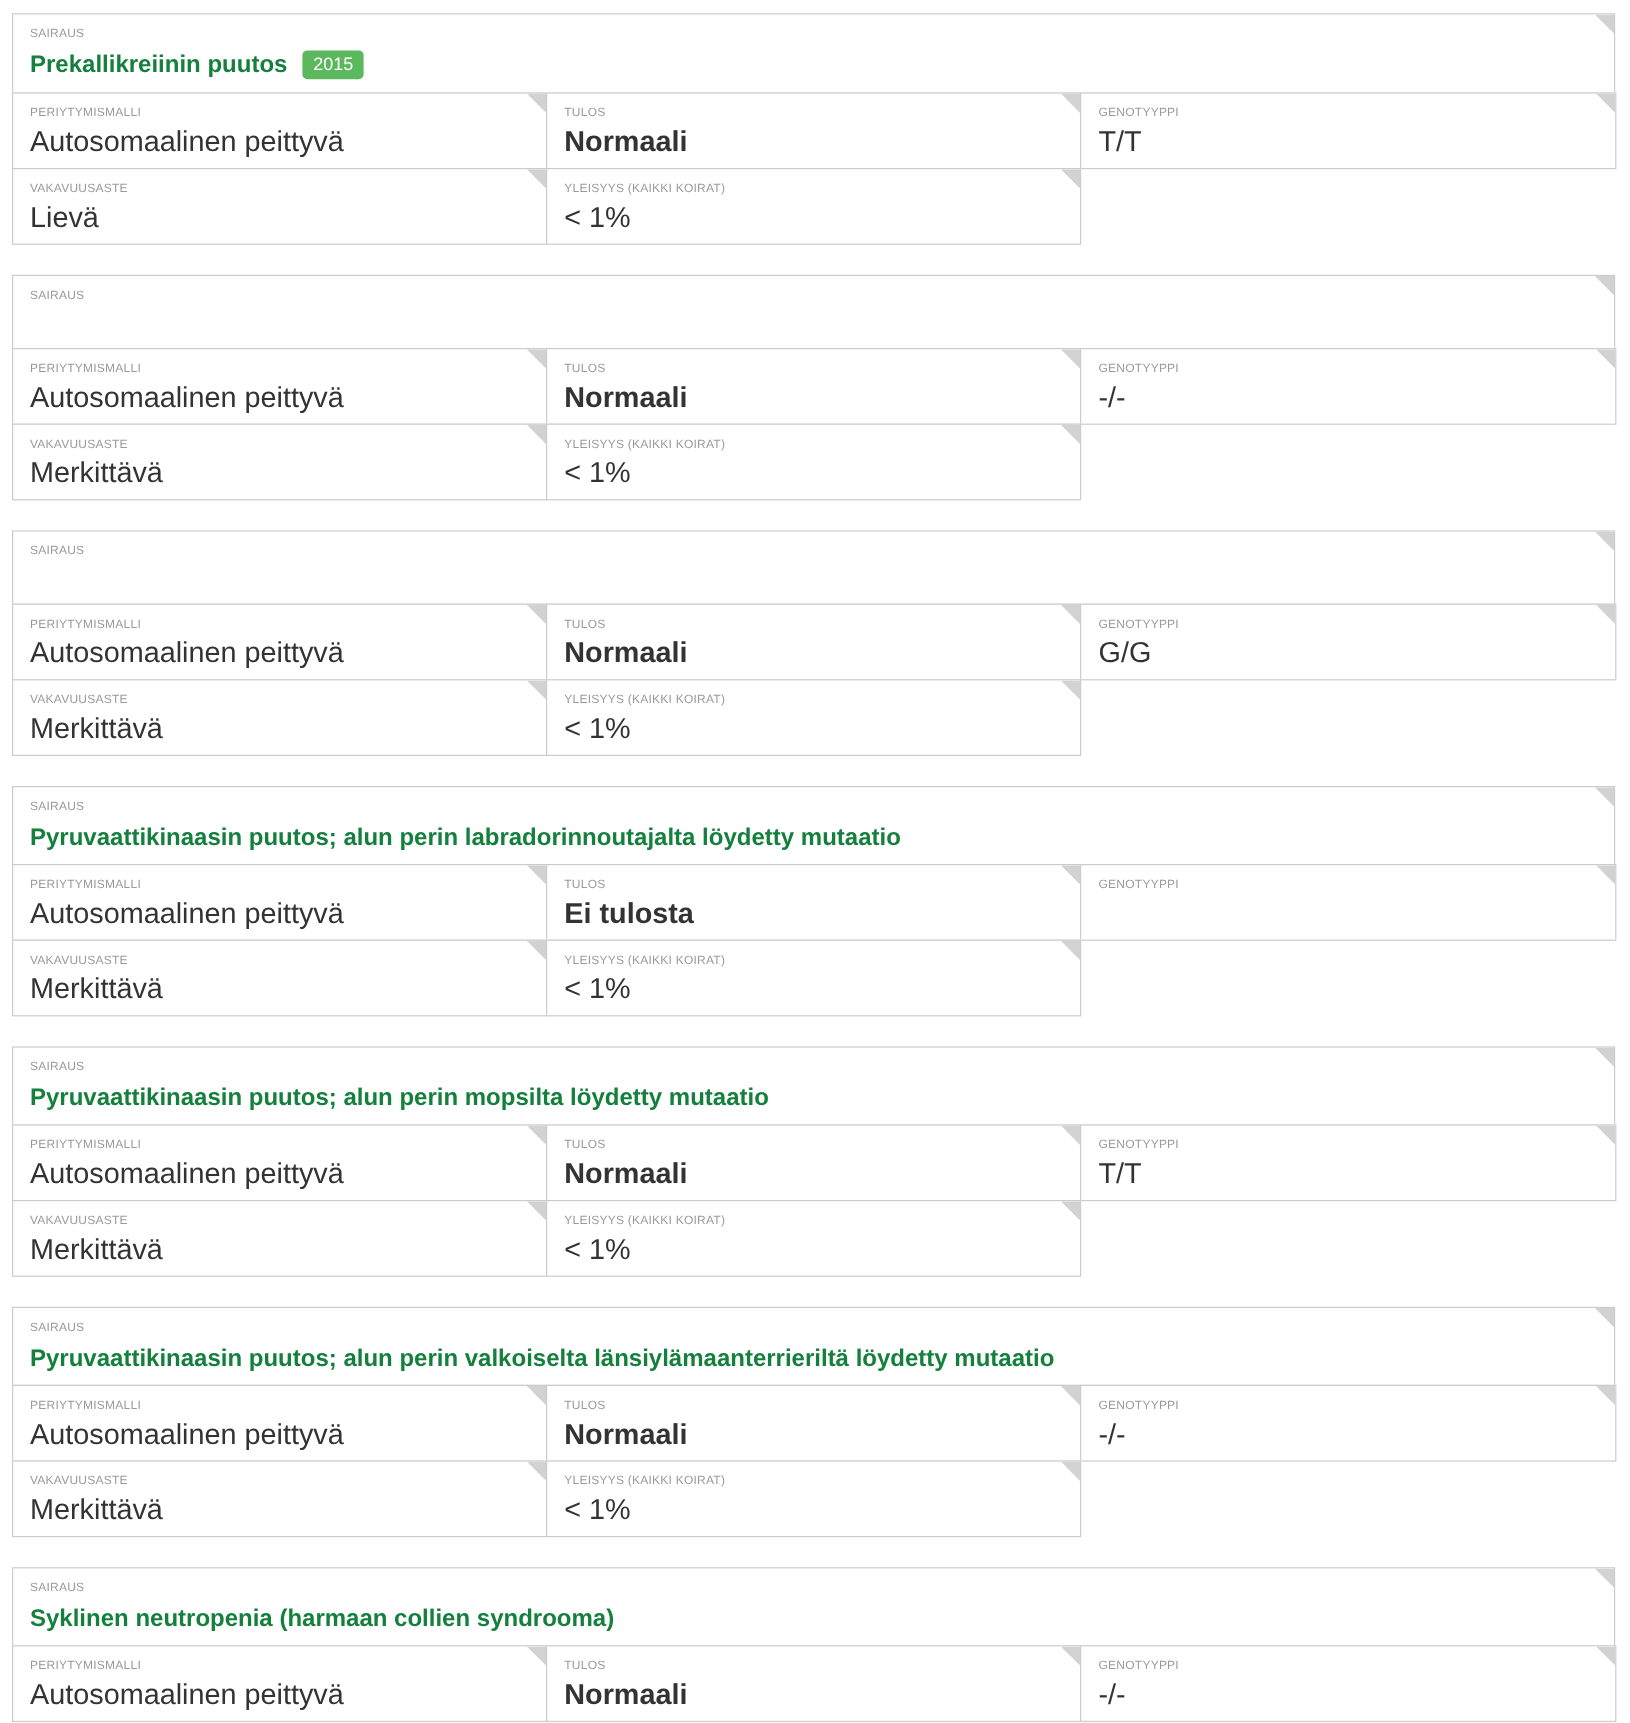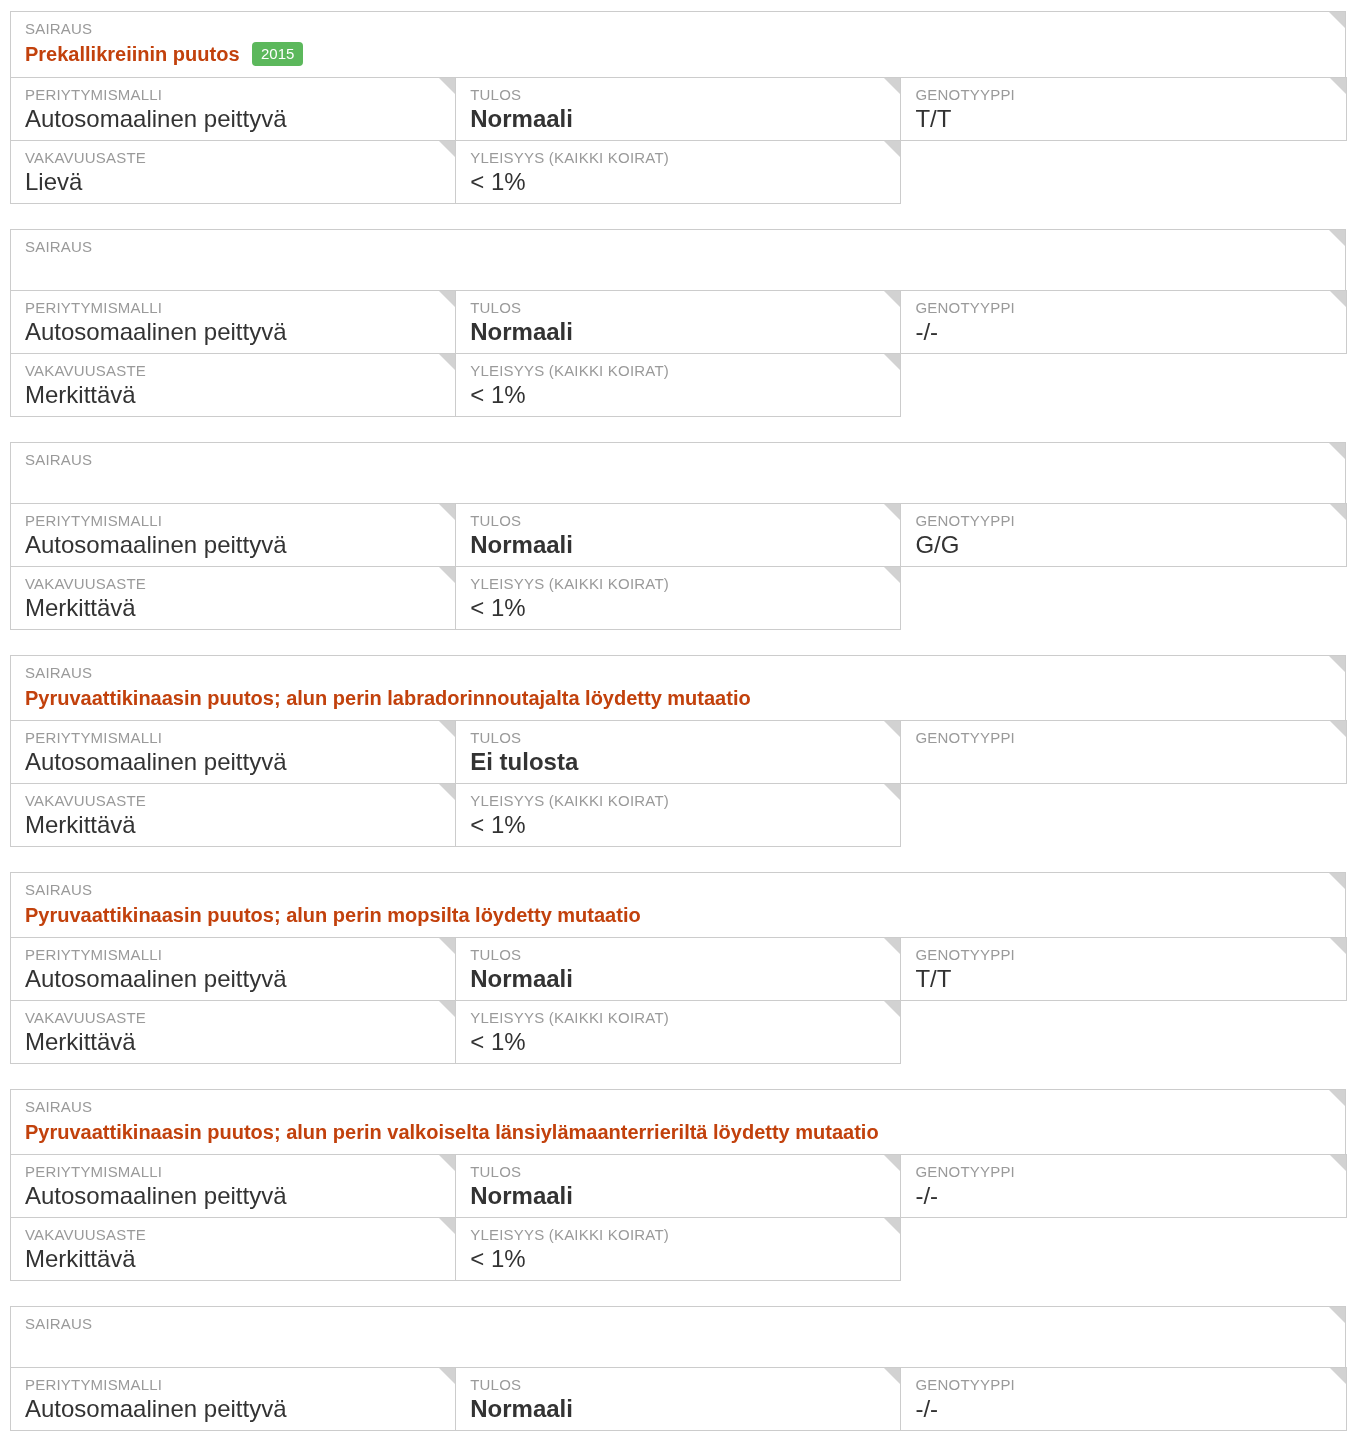--- a/index.html
+++ b/index.html
@@ -29,41 +29,41 @@
 
   .fold {
     position: absolute;
     top: 0; right: 0;
     width: 0; height: 0;
     border-top: 16px solid #d2d2d2;
     border-left: 16px solid transparent;
   }
 
   .lbl {
-    font-size: 15px;
+    font-size: 10px;
     line-height: 20px;
     color: #9a9a9a;
     letter-spacing: 0.2px;
     white-space: nowrap;
   }
   .val {
     font-size: 24px;
     line-height: 24px;
     color: #333333;
     margin-top: 2px;
     min-height: 24px;
   }
   .val.bold { font-weight: bold; }
 
   .nameline { margin-top: 2px; }
   .dname {
     font-size: 20px;
     line-height: 26px;
     font-weight: bold;
-    color: #c2410c;
+    color: #15803d;
   }
   .badge {
     display: inline-block;
     background: #5cb85c;
     color: #ffffff;
     font-size: 15px;
     font-weight: normal;
     line-height: 15px;
     padding: 4px 9px 5px 9px;
     border-radius: 4px;
@@ -320,20 +320,24 @@
         <div class="val">&lt; 1%</div>
       </div>
     </div>
   </section>
 
   <section class="card">
     <div class="crow">
       <div class="cell c-full">
         <span class="fold"></span>
         <div class="lbl">SAIRAUS</div>
+        <div class="nameline">
+          <span class="dname">Syklinen neutropenia (harmaan collien syndrooma)</span>
+          
+        </div>
       </div>
     </div>
     <div class="crow">
       <div class="cell c-third">
         <span class="fold"></span>
         <div class="lbl">PERIYTYMISMALLI</div>
         <div class="val">Autosomaalinen peittyvä</div>
       </div>
       <div class="cell c-third">
         <span class="fold"></span>

